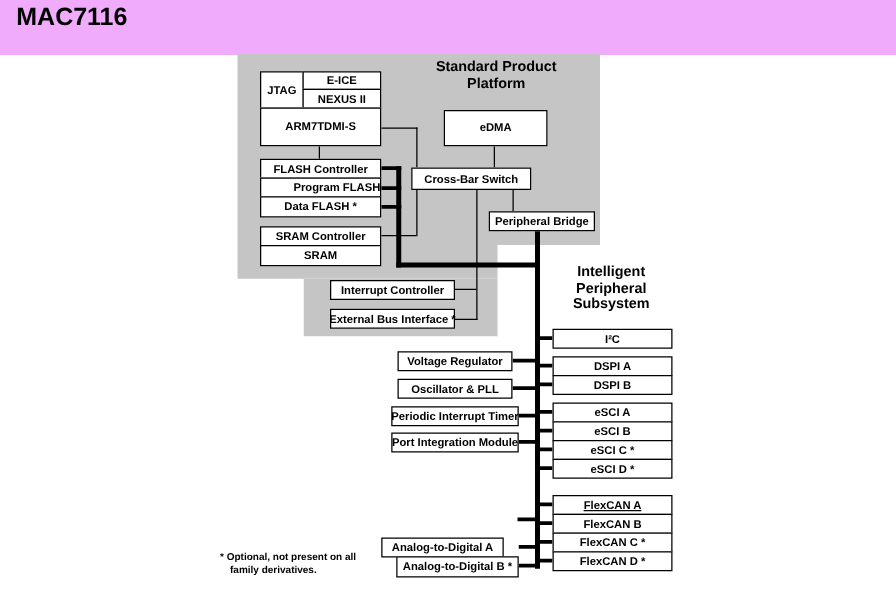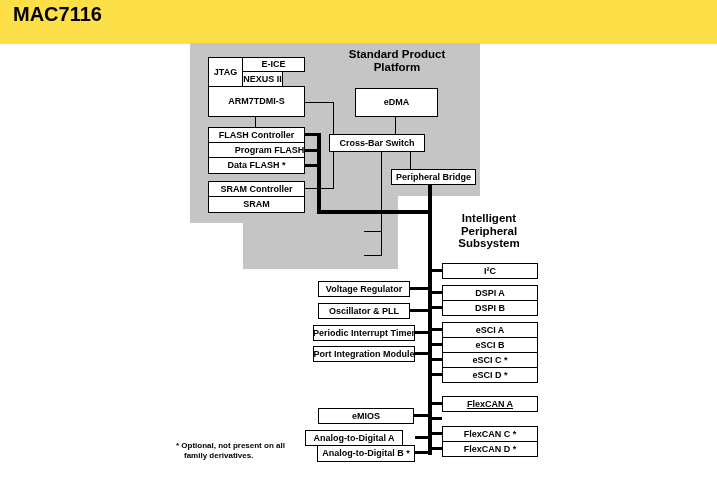--- a/index.html
+++ b/index.html
@@ -1,20 +1,20 @@
 <!DOCTYPE html>
 <html><head>
 <meta charset="utf-8">
 <style>
   html,body{margin:0;padding:0;background:#fff;}
   #stage{
     position:relative;width:717px;height:480px;overflow:hidden;
     font-family:"Liberation Sans", sans-serif;background:#fff;
   }
-  .banner{position:absolute;left:0;top:0;width:717px;height:44px;background:#fde047;}
+  .banner{position:absolute;left:0;top:0;width:717px;height:44px;background:#f0abfc;}
   .banner-title{position:absolute;left:13px;top:3px;font-size:20px;font-weight:bold;color:#000;letter-spacing:0px;}
   .gray{position:absolute;background:#c5c5c5;}
   .box{
     position:absolute;background:#fff;border:1px solid #000;box-sizing:border-box;
     display:flex;align-items:center;justify-content:center;
     font-size:9px;font-weight:bold;color:#000;text-align:center;line-height:1;white-space:nowrap;
   }
   .sec-title{
     position:absolute;font-size:11.5px;font-weight:bold;color:#000;text-align:center;line-height:12.5px;
   }
@@ -73,45 +73,47 @@
   <div class="ln" style="left:432px;top:343px;width:10px;height:3px;"></div>
   <div class="ln" style="left:432px;top:358px;width:10px;height:3px;"></div>
   <div class="ln" style="left:432px;top:373px;width:10px;height:3px;"></div>
   <div class="ln" style="left:432px;top:402px;width:10px;height:3px;"></div>
   <div class="ln" style="left:432px;top:417px;width:10px;height:3px;"></div>
   <div class="ln" style="left:432px;top:432px;width:10px;height:3px;"></div>
   <div class="ln" style="left:432px;top:447px;width:10px;height:3px;"></div>
 
   <div class="box" style="left:208px;top:57px;width:35px;height:30px;">JTAG</div>
   <div class="box" style="left:242px;top:57px;width:63px;height:15px;">E-ICE</div>
-  <div class="box" style="left:242px;top:71px;width:41px;height:16px;">NEXUS II</div>
+  <div class="box" style="left:242px;top:71px;width:63px;height:16px;">NEXUS II</div>
   <div class="box" style="left:208px;top:86px;width:97px;height:31px;text-align:right;">ARM7TDMI-S</div>
   <div class="box" style="left:208px;top:127px;width:97px;height:16px;">FLASH Controller</div>
   <div class="box" style="left:208px;top:142px;width:97px;height:16px;padding-left:26px;">Program FLASH</div>
   <div class="box" style="left:208px;top:157px;width:97px;height:17px;">Data FLASH *</div>
   <div class="box" style="left:208px;top:181px;width:97px;height:16px;">SRAM Controller</div>
   <div class="box" style="left:208px;top:196px;width:97px;height:17px;">SRAM</div>
   <div class="box" style="left:329px;top:134px;width:96px;height:18px;">Cross-Bar Switch</div>
   <div class="box" style="left:355px;top:88px;width:83px;height:29px;">eDMA</div>
   <div class="box" style="left:391px;top:169px;width:85px;height:16px;">Peripheral Bridge</div>
+  <div class="box" style="left:264px;top:224px;width:100px;height:16px;">Interrupt Controller</div>
+  <div class="box" style="left:264px;top:247px;width:100px;height:16px;">External Bus Interface *</div>
 
   <div class="box" style="left:318px;top:281px;width:92px;height:16px;">Voltage Regulator</div>
   <div class="box" style="left:318px;top:303px;width:92px;height:16px;">Oscillator &amp; PLL</div>
   <div class="box" style="left:313px;top:325px;width:102px;height:16px;">Periodic Interrupt Timer</div>
   <div class="box" style="left:313px;top:346px;width:102px;height:16px;">Port Integration Module</div>
-  <div class="box" style="left:318px;top:408px;width:96px;height:16px;">eMIOS</div>
   <div class="box" style="left:305px;top:430px;width:98px;height:16px;">Analog-to-Digital A</div>
   <div class="box" style="left:317px;top:445px;width:98px;height:17px;">Analog-to-Digital B *</div>
 
   <div class="box" style="left:442px;top:263px;width:96px;height:16px;">I²C</div>
   <div class="box" style="left:442px;top:285px;width:96px;height:16px;">DSPI A</div>
   <div class="box" style="left:442px;top:300px;width:96px;height:16px;">DSPI B</div>
   <div class="box" style="left:442px;top:322px;width:96px;height:16px;">eSCI A</div>
   <div class="box" style="left:442px;top:337px;width:96px;height:16px;">eSCI B</div>
   <div class="box" style="left:442px;top:352px;width:96px;height:16px;">eSCI C *</div>
   <div class="box" style="left:442px;top:367px;width:96px;height:16px;">eSCI D *</div>
   <div class="box" style="left:442px;top:396px;width:96px;height:16px;text-decoration:underline;">FlexCAN A</div>
+  <div class="box" style="left:442px;top:411px;width:96px;height:16px;">FlexCAN B</div>
   <div class="box" style="left:442px;top:426px;width:96px;height:16px;">FlexCAN C *</div>
   <div class="box" style="left:442px;top:441px;width:96px;height:16px;">FlexCAN D *</div>
 
   <div class="footnote" style="left:176px;top:441px;width:118px;">* Optional, not present on all family derivatives.</div>
 
 </div>
 
 </body></html>

